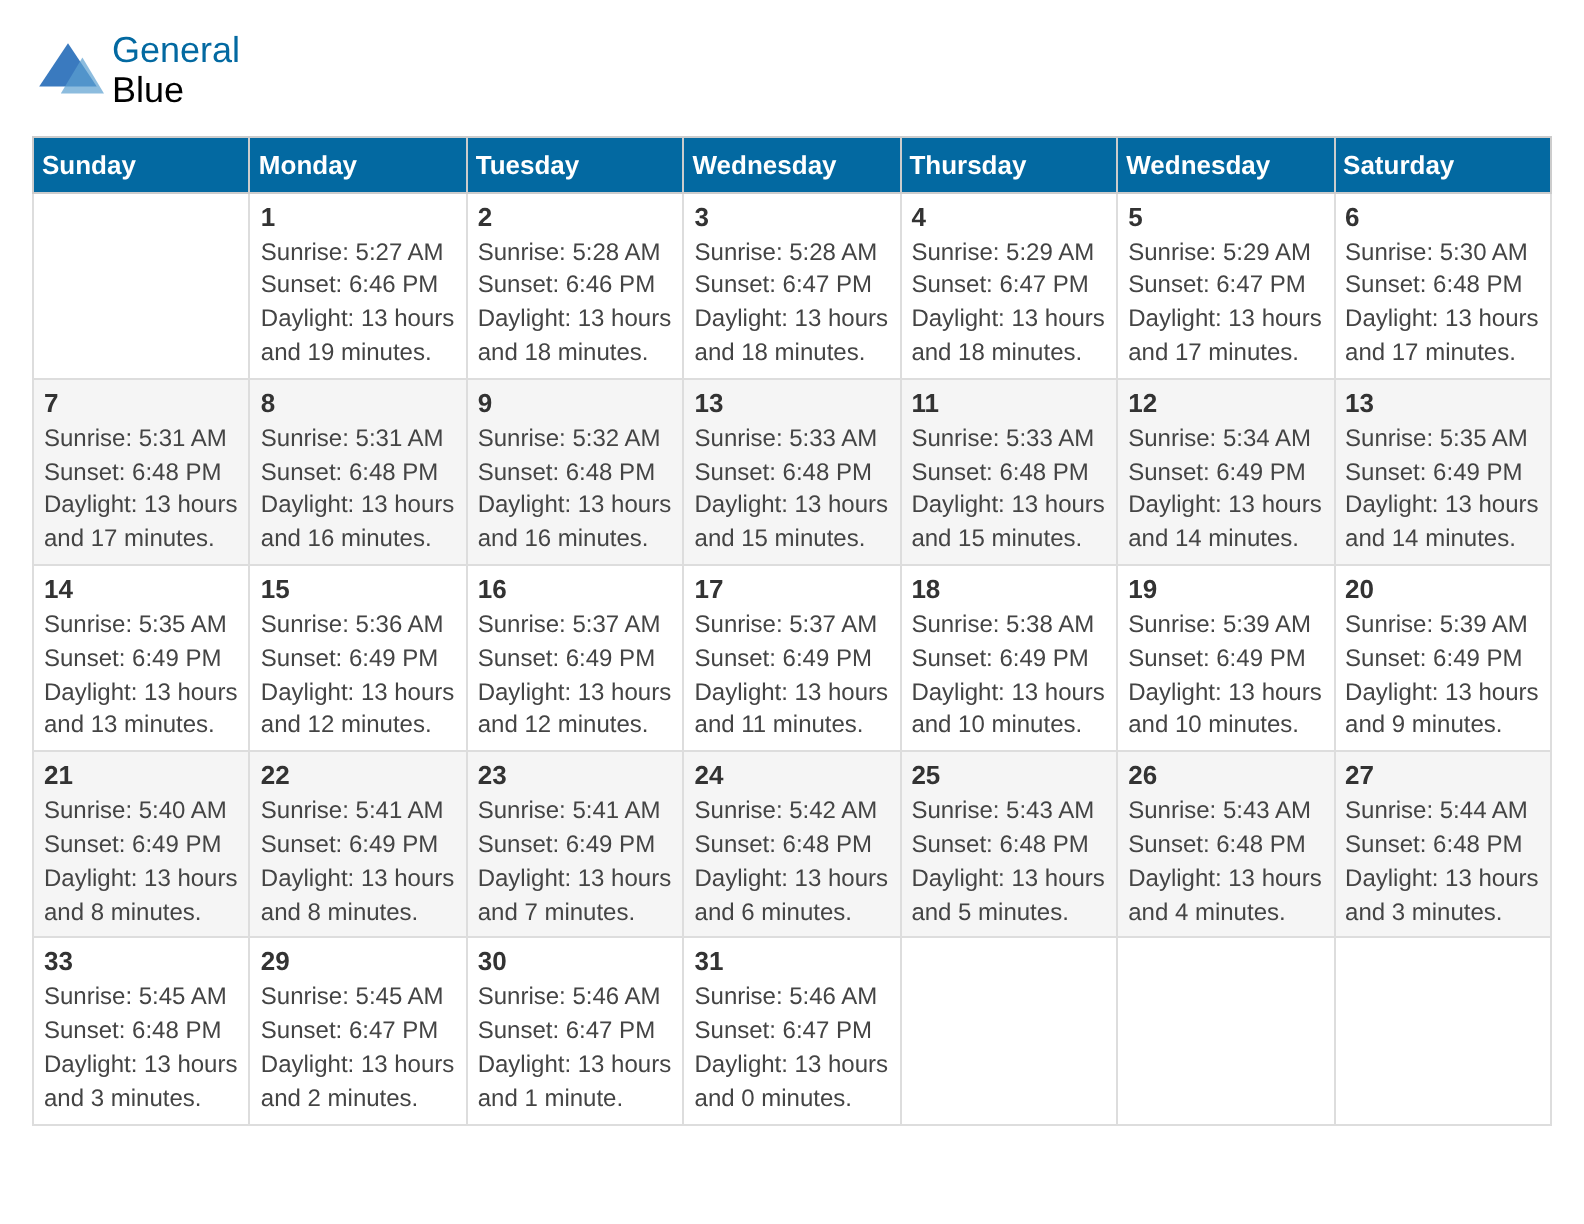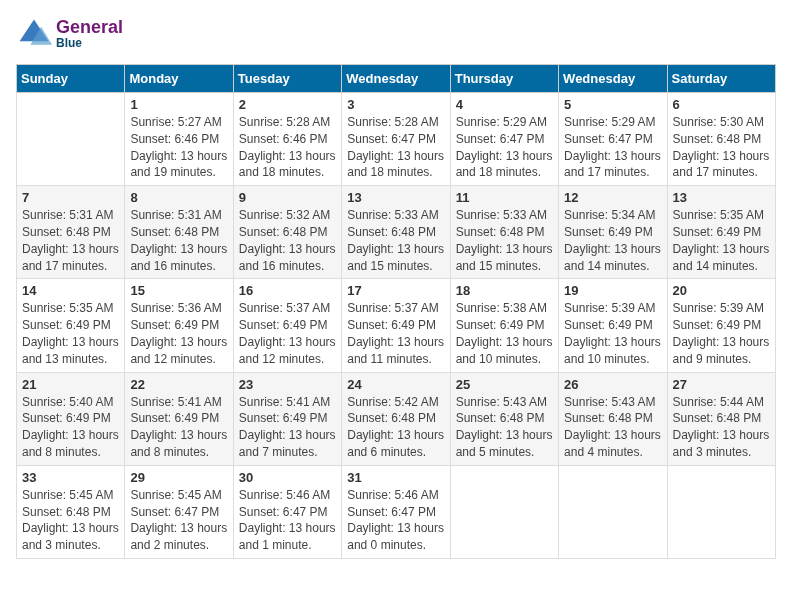--- a/index.html
+++ b/index.html
@@ -21,27 +21,27 @@
       align-items: center;
       gap: 4px;
     }
     .logo-text {
       display: flex;
       flex-direction: column;
       line-height: 1.1;
     }
     .logo-general {
       font-size: 18px;
-      font-weight: bold;
-      color: #701a75;
+      font-weight: normal;
+      color: #0369a1;
     }
     .logo-blue {
-      font-size: 12px;
-      font-weight: bold;
-      color: #0c4a6e;
+      font-size: 18px;
+      font-weight: normal;
+      color: #000000;
     }
     .logo-icon {
       width: 36px;
       height: 36px;
     }
     .title-block {
       text-align: right;
     }
     .month-title {
       font-size: 36px;

